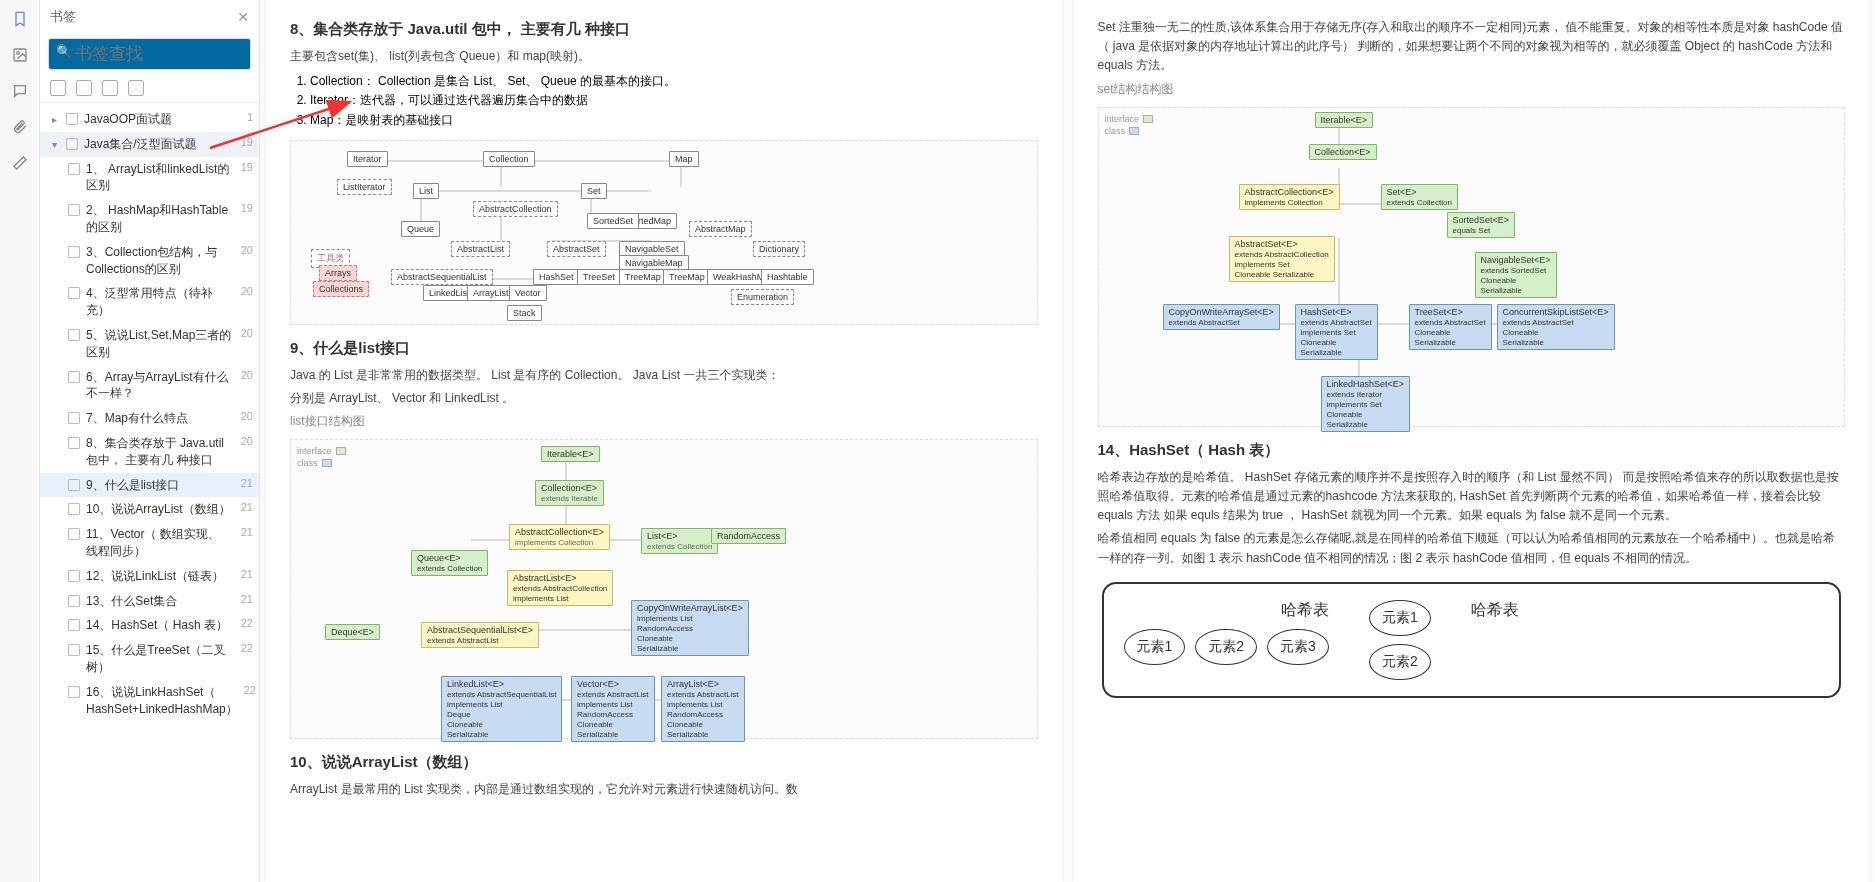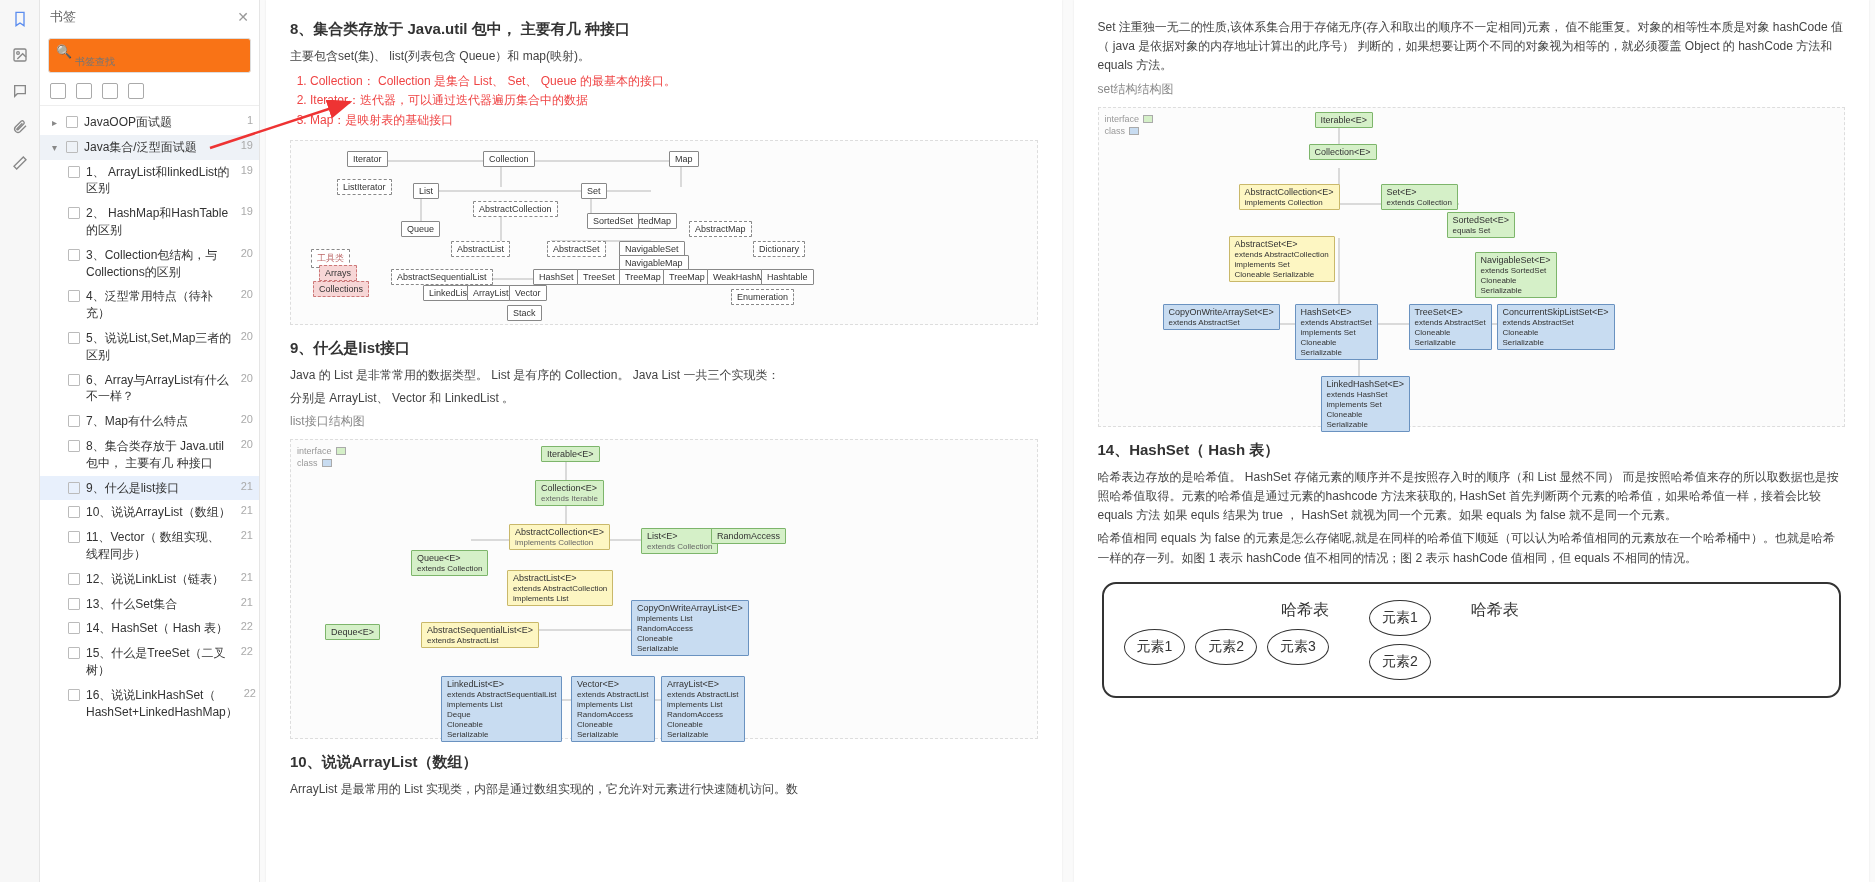--- a/index.html
+++ b/index.html
@@ -3,40 +3,40 @@
 <meta charset="utf-8">
 <style>
 * { box-sizing: border-box; margin: 0; padding: 0; }
 body { font-family: "Microsoft YaHei", sans-serif; font-size: 12px; color: #333; background: #fff; display: flex; height: 882px; width: 1875px; overflow: hidden; }
 .iconbar { width: 40px; background: #f7f7f7; border-right: 1px solid #e5e5e5; display: flex; flex-direction: column; align-items: center; padding-top: 10px; gap: 18px; }
 .iconbar .ic { width: 18px; height: 18px; color: #888; display: flex; align-items: center; justify-content: center; }
 .sidebar { width: 220px; border-right: 1px solid #e5e5e5; display: flex; flex-direction: column; }
 .sb-head { display: flex; align-items: center; justify-content: space-between; padding: 8px 10px; color: #666; font-size: 13px; }
 .sb-close { color: #999; cursor: pointer; font-size: 14px; }
 .sb-search { margin: 4px 8px; }
-.sb-search input { width: 100%; padding: 17px 8px 5px 26px; border: 1px solid #ddd; border-radius: 3px; font-size: 10px; background: #f97316; }
+.sb-search input { width: 100%; padding: 5px 8px 5px 26px; border: 1px solid #ddd; border-radius: 3px; font-size: 17px; background: #0369a1; }
 .sb-search-wrap { position: relative; }
 .sb-search-ic { position: absolute; left: 8px; top: 6px; color: #aaa; font-size: 13px; }
 .sb-tools { display: flex; gap: 10px; padding: 6px 10px; border-bottom: 1px solid #eee; }
 .sb-tools .t { width: 16px; height: 16px; border: 1px solid #aaa; border-radius: 2px; }
 .sb-list { flex: 1; overflow-y: auto; padding: 4px 0; }
 .sb-item { display: flex; align-items: flex-start; padding: 4px 6px 4px 6px; cursor: pointer; position: relative; }
 .sb-item.active { background: #eef2f7; }
 .sb-item.highlight { background: #e8f0fc; }
 .sb-item.level-1 { padding-left: 12px; font-weight: 500; }
 .sb-item.level-2 { padding-left: 28px; }
 .sb-chevron { width: 12px; color: #888; font-size: 10px; margin-right: 2px; margin-top: 3px; }
 .sb-ic { width: 12px; height: 12px; border: 1px solid #bbb; margin-right: 6px; margin-top: 2px; flex-shrink: 0; border-radius: 1px; }
 .sb-label { flex: 1; font-size: 12px; color: #333; line-height: 1.4; }
 .sb-page { color: #aaa; font-size: 11px; margin-left: 6px; }
 .content { flex: 1; display: flex; overflow: hidden; background: #fafafa; position: relative; }
 .page { background: #fff; margin: 0 6px; padding: 14px 24px; flex: 1; overflow: hidden; position: relative; box-shadow: 0 0 2px rgba(0,0,0,.08); }
 .page h3 { font-size: 15px; font-weight: 600; margin: 6px 0 8px; }
 .page p { font-size: 12px; color: #444; line-height: 1.6; margin: 4px 0; }
-.page ol { margin: 6px 0 10px 20px; font-size: 12px; color: #ef4444; }
+.page ol { margin: 6px 0 10px 20px; font-size: 12px; color: #000000; }
 .page ol li { line-height: 1.6; }
 .dgm { border: 1px dashed #ddd; background: #fcfcfc; margin: 8px 0 14px; position: relative; }
 .dgm .node { position: absolute; font-size: 9px; padding: 2px 5px; border: 1px solid #888; background: #fff; white-space: nowrap; border-radius: 1px; }
 .dgm .node.g { background: #d5f0c8; border-color: #7db56b; }
 .dgm .node.y { background: #fdf6c2; border-color: #c9b86a; }
 .dgm .node.b { background: #c8dcf1; border-color: #6a92c0; }
 .dgm .node.r { background: #f7d6d6; border-color: #c77; }
 .dgm .node.d { border-style: dashed; }
 .legend { position: absolute; left: 6px; top: 6px; font-size: 9px; color: #999; }
 .legend .row { display: flex; align-items: center; gap: 4px; margin-bottom: 2px; }
@@ -339,21 +339,21 @@
       <div class="node g" style="left:210px;top:36px">Collection&lt;E&gt;</div>
       <div class="node y" style="left:140px;top:76px"><span>AbstractCollection&lt;E&gt;</span><br><span style="font-size:8px">implements Collection</span></div>
       <div class="node g" style="left:282px;top:76px"><span>Set&lt;E&gt;</span><br><span style="font-size:8px">extends Collection</span></div>
       <div class="node g" style="left:348px;top:104px"><span>SortedSet&lt;E&gt;</span><br><span style="font-size:8px">equals Set</span></div>
       <div class="node y" style="left:130px;top:128px"><span>AbstractSet&lt;E&gt;</span><br><span style="font-size:8px">extends AbstractCollection</span><br><span style="font-size:8px">implements Set</span><br><span style="font-size:8px">Cloneable Serializable</span></div>
       <div class="node g" style="left:376px;top:144px"><span>NavigableSet&lt;E&gt;</span><br><span style="font-size:8px">extends SortedSet</span><br><span style="font-size:8px">Cloneable</span><br><span style="font-size:8px">Serializable</span></div>
       <div class="node b" style="left:64px;top:196px"><span>CopyOnWriteArraySet&lt;E&gt;</span><br><span style="font-size:8px">extends AbstractSet</span></div>
       <div class="node b" style="left:196px;top:196px"><span>HashSet&lt;E&gt;</span><br><span style="font-size:8px">extends AbstractSet</span><br><span style="font-size:8px">implements Set</span><br><span style="font-size:8px">Cloneable</span><br><span style="font-size:8px">Serializable</span></div>
       <div class="node b" style="left:310px;top:196px"><span>TreeSet&lt;E&gt;</span><br><span style="font-size:8px">extends AbstractSet</span><br><span style="font-size:8px">Cloneable</span><br><span style="font-size:8px">Serializable</span></div>
       <div class="node b" style="left:398px;top:196px"><span>ConcurrentSkipListSet&lt;E&gt;</span><br><span style="font-size:8px">extends AbstractSet</span><br><span style="font-size:8px">Cloneable</span><br><span style="font-size:8px">Serializable</span></div>
-      <div class="node b" style="left:222px;top:268px"><span>LinkedHashSet&lt;E&gt;</span><br><span style="font-size:8px">extends HashSet</span><br><span style="font-size:8px">implements Set</span><br><span style="font-size:8px">Cloneable</span><br><span style="font-size:8px">Serializable</span></div>
+      <div class="node b" style="left:222px;top:268px"><span>LinkedHashSet&lt;E&gt;</span><br><span style="font-size:8px">extends Iterator</span><br><span style="font-size:8px">implements Set</span><br><span style="font-size:8px">Cloneable</span><br><span style="font-size:8px">Serializable</span></div>
     </div>
 
     <h3>14、HashSet（ Hash 表）</h3>
     <p>哈希表边存放的是哈希值。 HashSet 存储元素的顺序并不是按照存入时的顺序（和 List 显然不同） 而是按照哈希值来存的所以取数据也是按照哈希值取得。元素的哈希值是通过元素的hashcode 方法来获取的, HashSet 首先判断两个元素的哈希值，如果哈希值一样，接着会比较equals 方法 如果 equls 结果为 true ， HashSet 就视为同一个元素。如果 equals 为 false 就不是同一个元素。</p>
     <p>哈希值相同 equals 为 false 的元素是怎么存储呢,就是在同样的哈希值下顺延（可以认为哈希值相同的元素放在一个哈希桶中）。也就是哈希一样的存一列。如图 1 表示 hashCode 值不相同的情况；图 2 表示 hashCode 值相同，但 equals 不相同的情况。</p>
 
     <div class="hashbox">
       <div class="hashside">
         <div class="hashtitle">哈希表</div>
         <div class="ovals">

